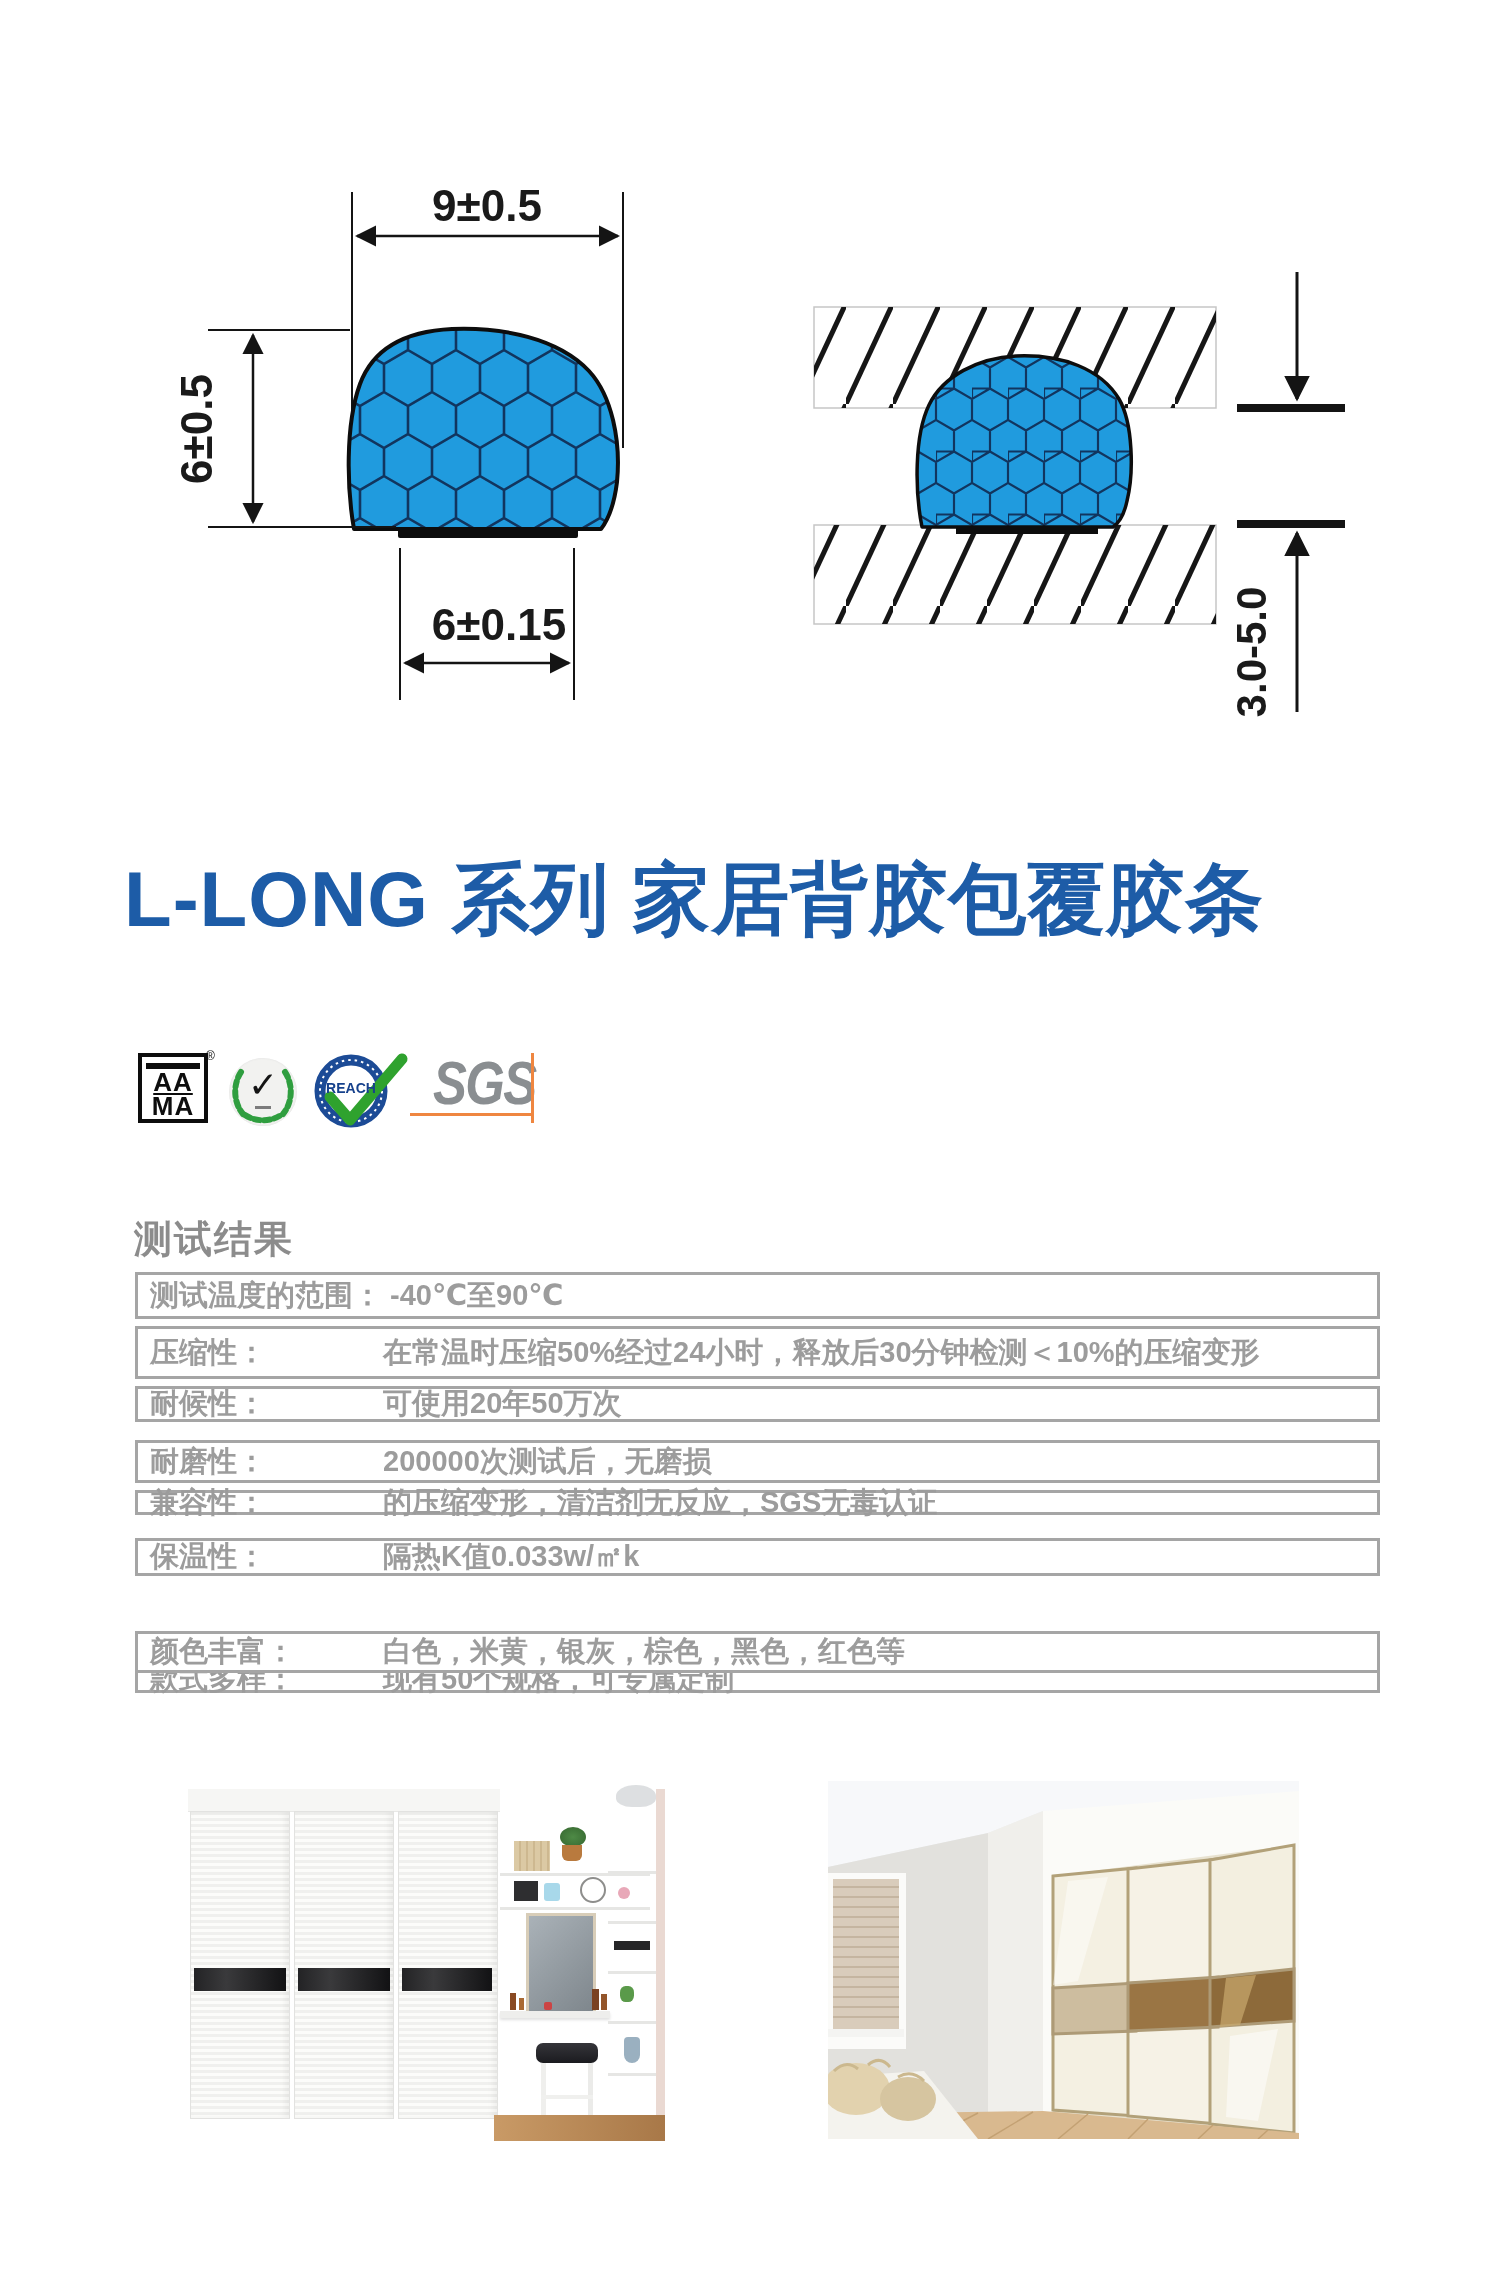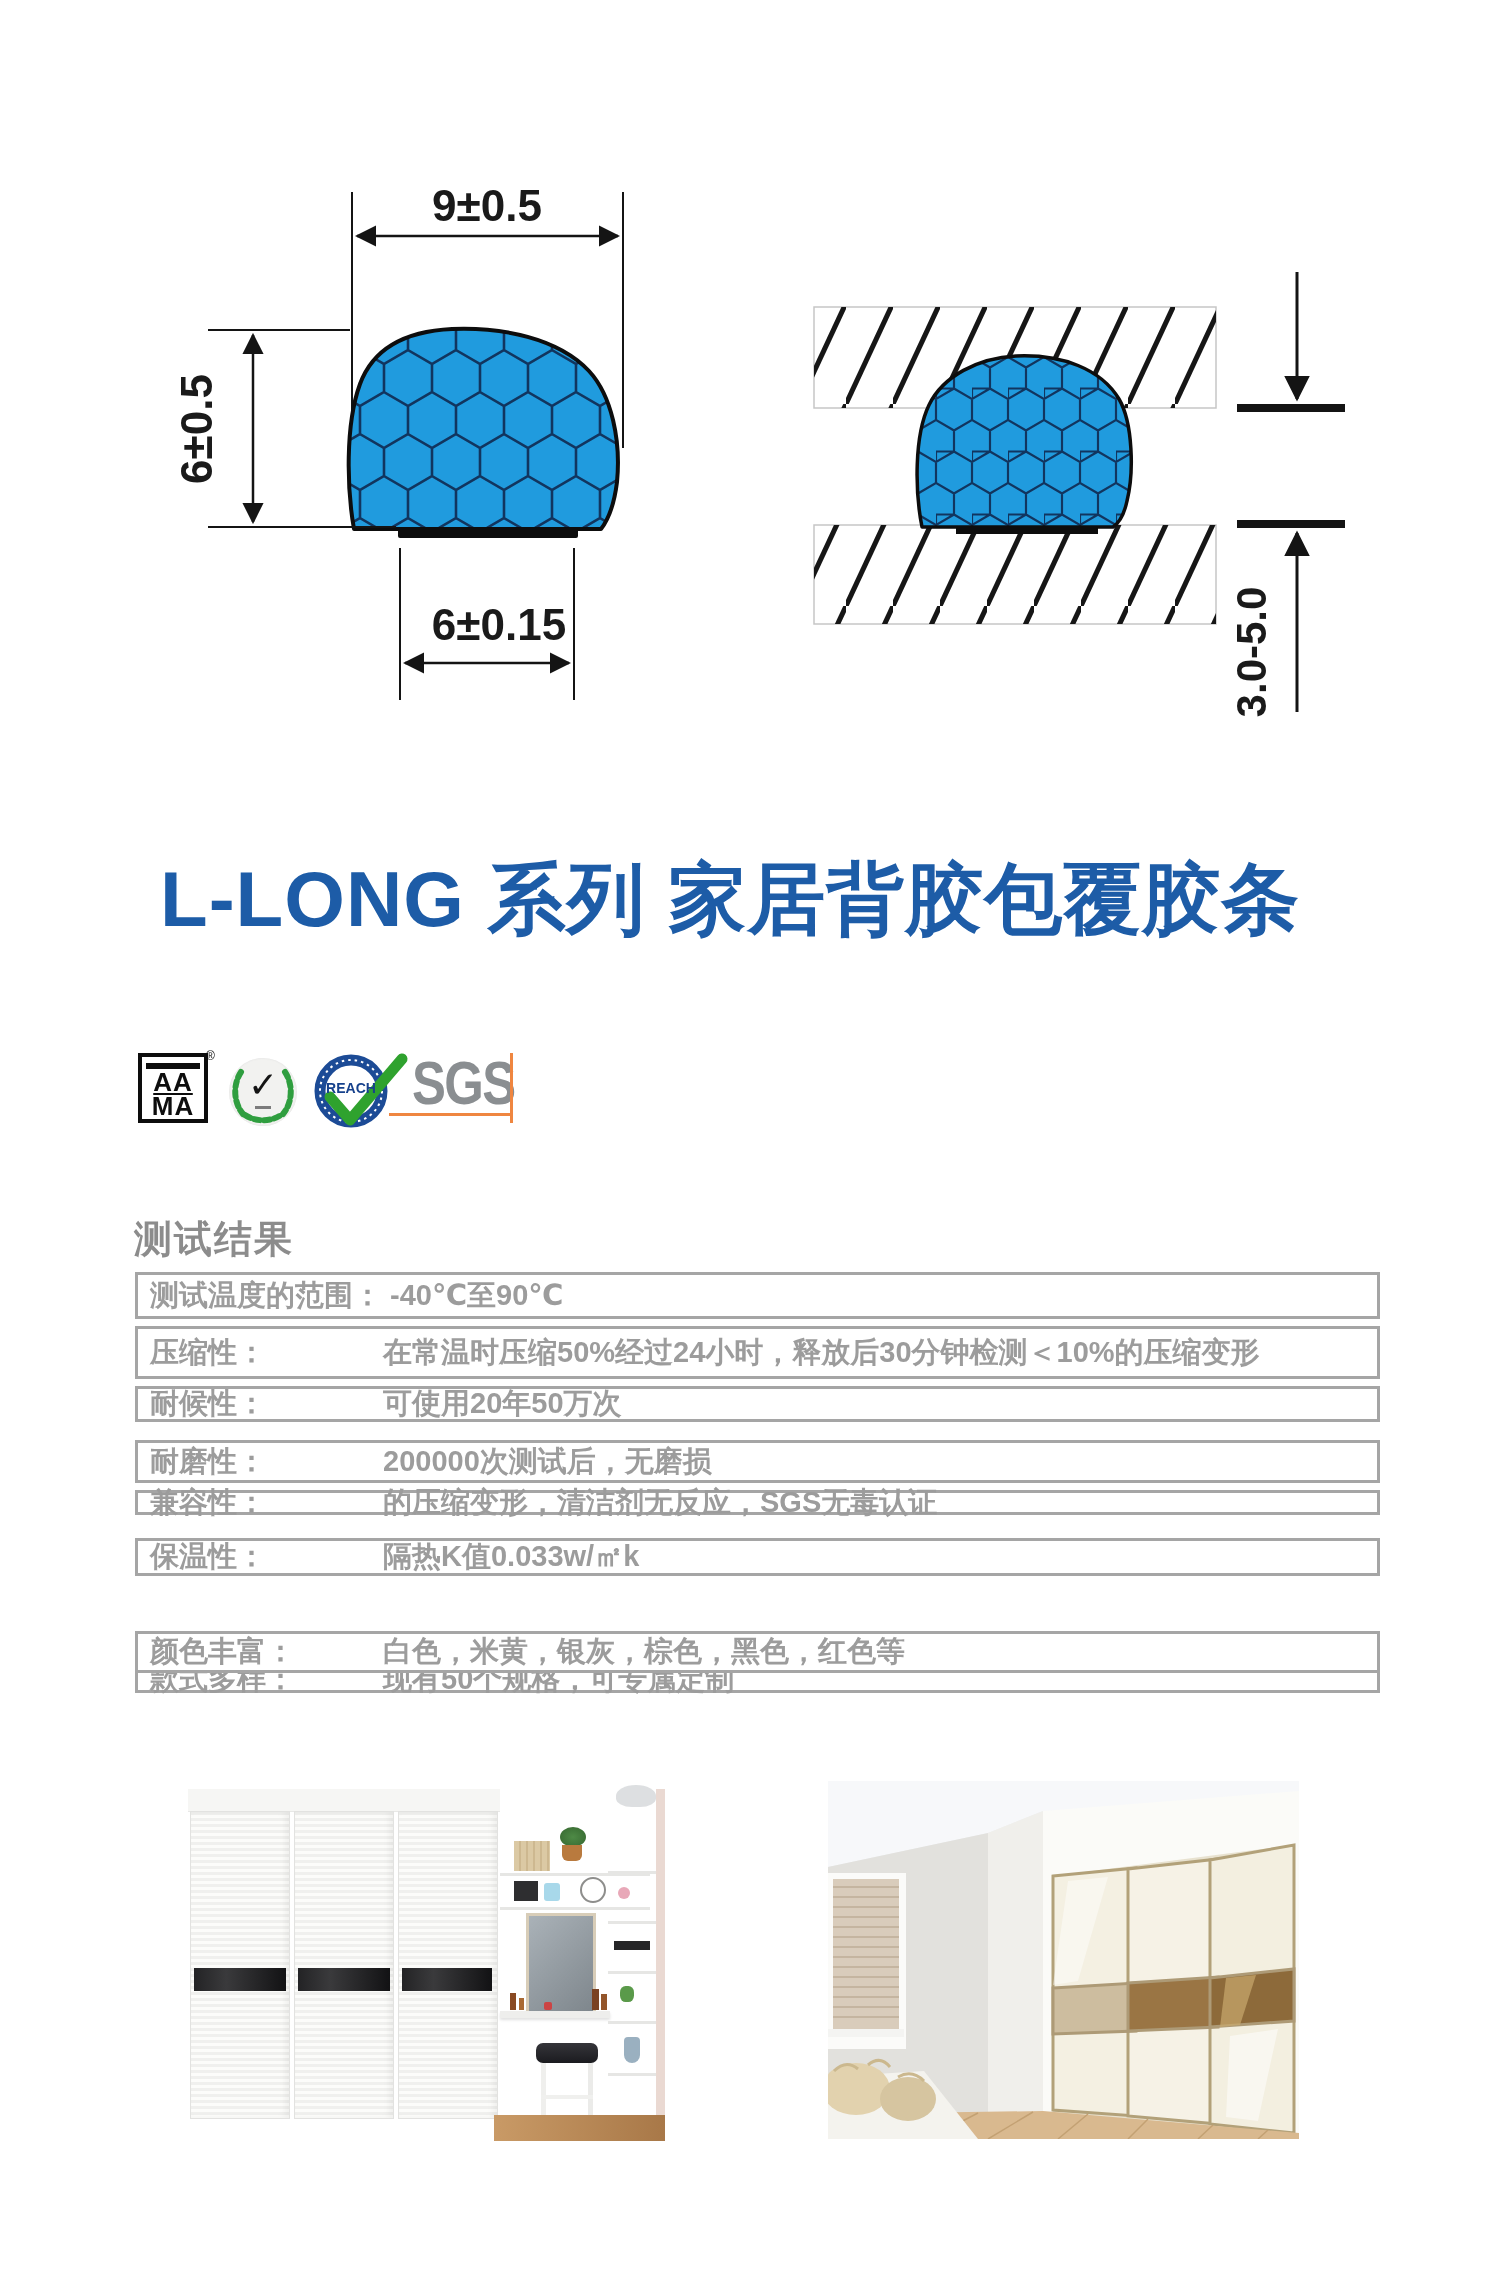--- a/index.html
+++ b/index.html
@@ -1,40 +1,40 @@
 <!DOCTYPE html>
 <html><head>
 <meta charset="utf-8">
 <style>
   html,body{margin:0;padding:0;background:#fff;}
   #page{position:relative;width:1500px;height:2287px;background:#ffffff;overflow:hidden;
         font-family:"Liberation Sans","DejaVu Sans",sans-serif;}
   .abs{position:absolute;}
   
   .title{position:absolute;left:124px;top:853px;font-size:78px;font-weight:800;
-         color:#1d5ca7;letter-spacing:1px;white-space:nowrap;line-height:92px;margin-left:36px;}
+         color:#1d5ca7;letter-spacing:1px;white-space:nowrap;line-height:92px;}
   .subtitle{position:absolute;left:138px;top:986px;font-size:46px;font-weight:600;
             color:#8a8a8a;letter-spacing:1px;white-space:nowrap;line-height:56px;}
   
   .aama{position:absolute;left:138px;top:1053px;width:70px;height:70px;
         border:4px solid #0d0d0d;box-sizing:border-box;text-align:center;}
   .aama .bar{position:absolute;left:4px;top:6px;width:54px;height:6px;background:#0d0d0d;}
   .aama .ln{position:absolute;left:0;width:62px;font-weight:900;font-size:26px;
             color:#0d0d0d;line-height:25px;letter-spacing:1px;}
   .aama .l1{top:13px;text-decoration:underline;} .aama .l2{top:37px;}
   .aama .reg{position:absolute;left:64px;top:-8px;font-size:12px;color:#0d0d0d;}
   .wreath{position:absolute;left:229px;top:1058px;width:68px;height:68px;border-radius:50%;
           background:#f2f2f0;box-shadow:0 0 2px #ddd inset;}
   .wreath .check{position:absolute;left:0;top:6px;width:68px;text-align:center;
                  font-size:36px;font-weight:bold;color:#141414;}
   .wreath .smudge{position:absolute;left:26px;top:48px;width:16px;height:3px;background:#4a4a4a;opacity:.7;}
   .reach{position:absolute;left:310px;top:1046px;width:104px;height:92px;}
   .reach .lbl{position:absolute;left:11px;top:34px;width:60px;text-align:center;
               font-size:14px;font-weight:800;color:#16418c;letter-spacing:0px;}
-  .sgs{position:absolute;left:387px;top:1050px;width:140px;height:76px;}
+  .sgs{position:absolute;left:408px;top:1050px;width:140px;height:76px;font-style:italic;}
   .sgs .txt{position:absolute;left:25px;top:0px;font-size:62px;font-weight:800;color:#8a8e91;
             letter-spacing:-2px;transform:scaleX(0.82);transform-origin:left top;line-height:66px;}
   .sgs .hline{position:absolute;left:2px;top:63px;width:124px;height:3px;background:#ef8640;}
   .sgs .vline{position:absolute;left:123px;top:3px;width:3px;height:70px;background:#ef8640;}
   
   .results-heading{position:absolute;left:134px;top:1214px;font-size:38px;font-weight:700;
                    color:#8c8c8c;letter-spacing:2px;}
   .trow{position:absolute;left:135px;width:1245px;border:3px solid #a5a5a5;box-sizing:border-box;
         display:flex;align-items:center;background:#fff;}
   .tlabel{position:absolute;left:12px;font-size:29px;font-weight:700;color:#9c9c9c;white-space:nowrap;}

